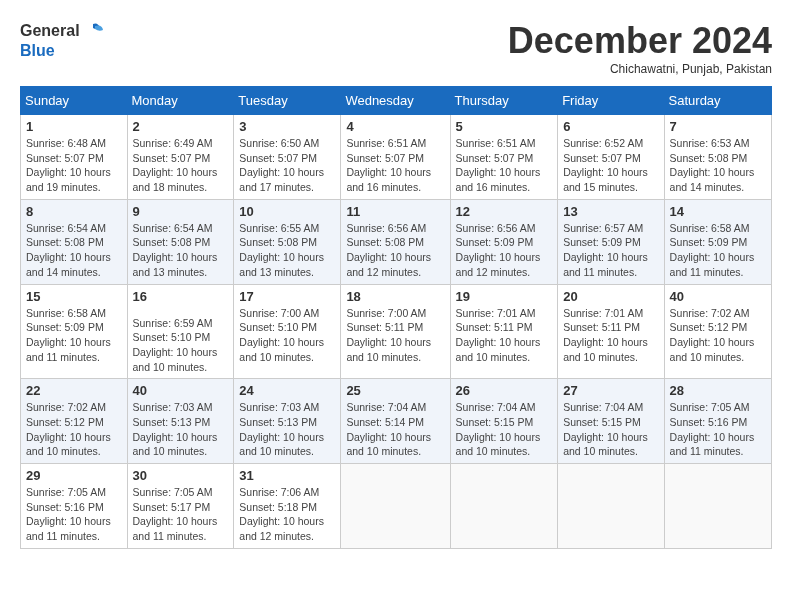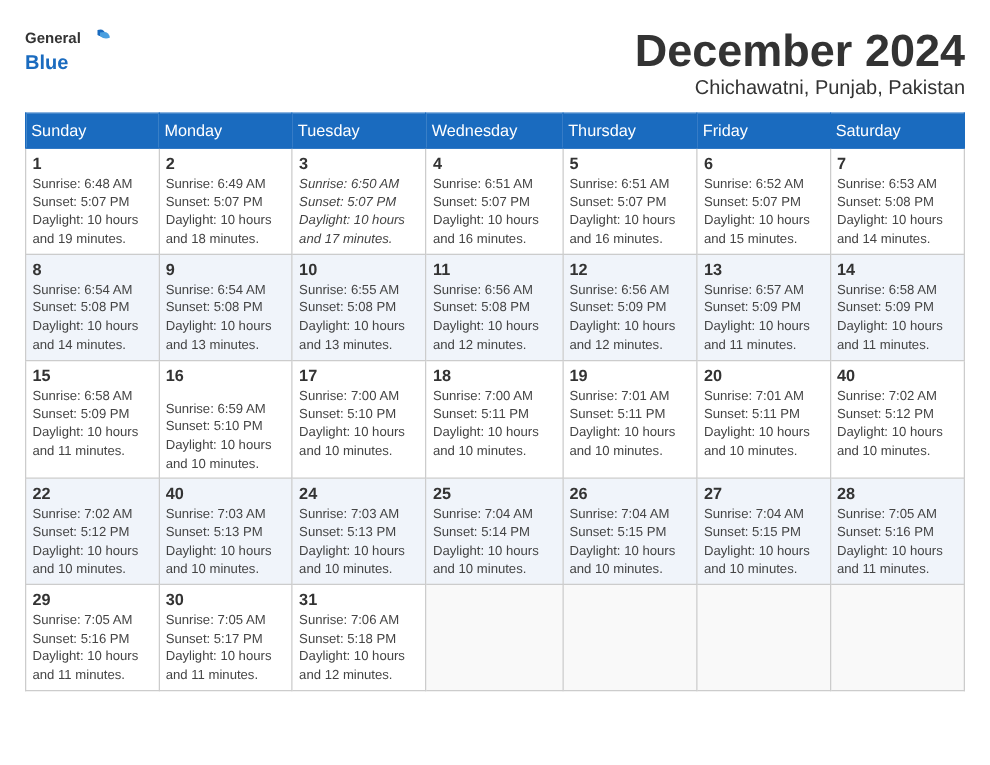--- a/index.html
+++ b/index.html
@@ -23,21 +23,21 @@
     .title-section {
       text-align: right;
     }
     .month-title {
       font-size: 36px;
       font-weight: bold;
       color: #333;
       margin-left: 17px;
     }
     .subtitle {
-      font-size: 16px;
+      font-size: 12px;
       color: #333;
     }
     .calendar {
       width: 100%;
       border-collapse: collapse;
       margin-top: 10px;
       font-size: 11px;
     }
     .calendar th {
       background: #1a6bbf;
@@ -78,21 +78,21 @@
       background: #f9f9f9 !important;
     }
   </style>
 </head>
 <body>
 
 <div class="header-logo">
   <div class="logo">
   <div style="display:flex;flex-direction:column;line-height:1.1;">
     <div style="display:flex;align-items:center;gap:2px;">
-      <span style="font-size:12px;font-weight:bold;color:#333;">General</span>
+      <span style="font-size:16px;font-weight:bold;color:#333;">General</span>
       <svg width="22" height="22" viewBox="0 0 22 22">
         <path d="M11 4 Q16 2 18 8 Q14 10 11 8 Z" fill="#1a6bbf"></path>
         <path d="M13 6 Q20 4 21 10 Q17 12 13 9 Z" fill="#4a9fe0"></path>
       </svg>
     </div>
     <span style="font-size:16px;font-weight:bold;color:#1a6bbf;">Blue</span>
   </div>
 </div>
   <div class="title-section">
     <div class="month-title">December 2024</div>
@@ -121,21 +121,21 @@
 Daylight: 10 hours and 19 minutes.</div>
         </td>
         <td>
           <span class="day-num">2</span>
           <div class="day-info" style="white-space: pre-line;">Sunrise: 6:49 AM
 Sunset: 5:07 PM
 Daylight: 10 hours and 18 minutes.</div>
         </td>
         <td>
           <span class="day-num">3</span>
-          <div class="day-info" style="white-space: pre-line; font-style: italic;">Sunrise: 6:50 AM
+          <div class="day-info" style="white-space: pre-line;">Sunrise: 6:50 AM
 Sunset: 5:07 PM
 Daylight: 10 hours and 17 minutes.</div>
         </td>
         <td>
           <span class="day-num">4</span>
           <div class="day-info" style="white-space: pre-line;">Sunrise: 6:51 AM
 Sunset: 5:07 PM
 Daylight: 10 hours and 16 minutes.</div>
         </td>
         <td>

